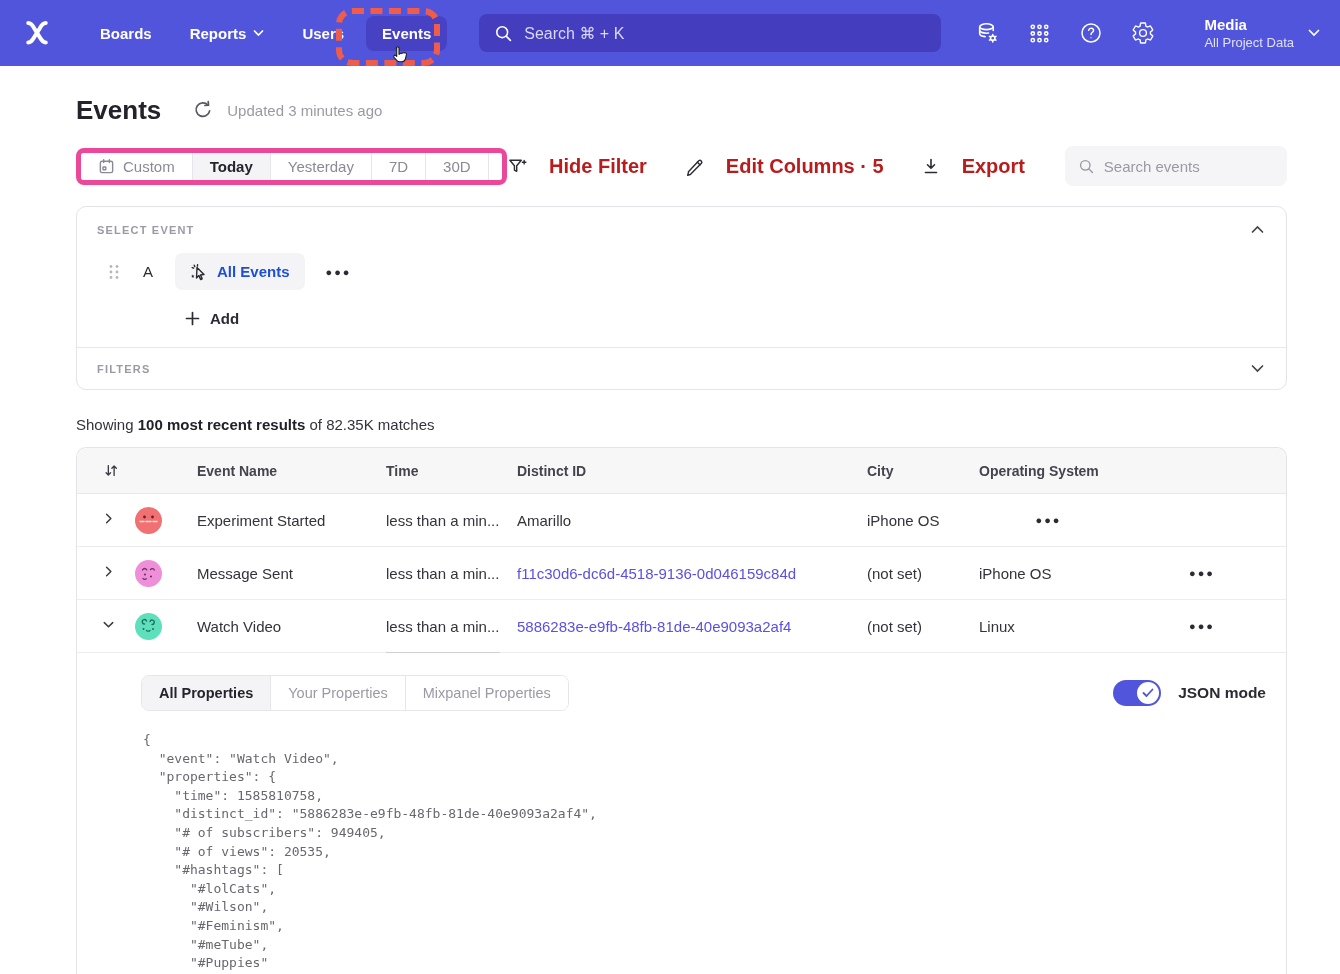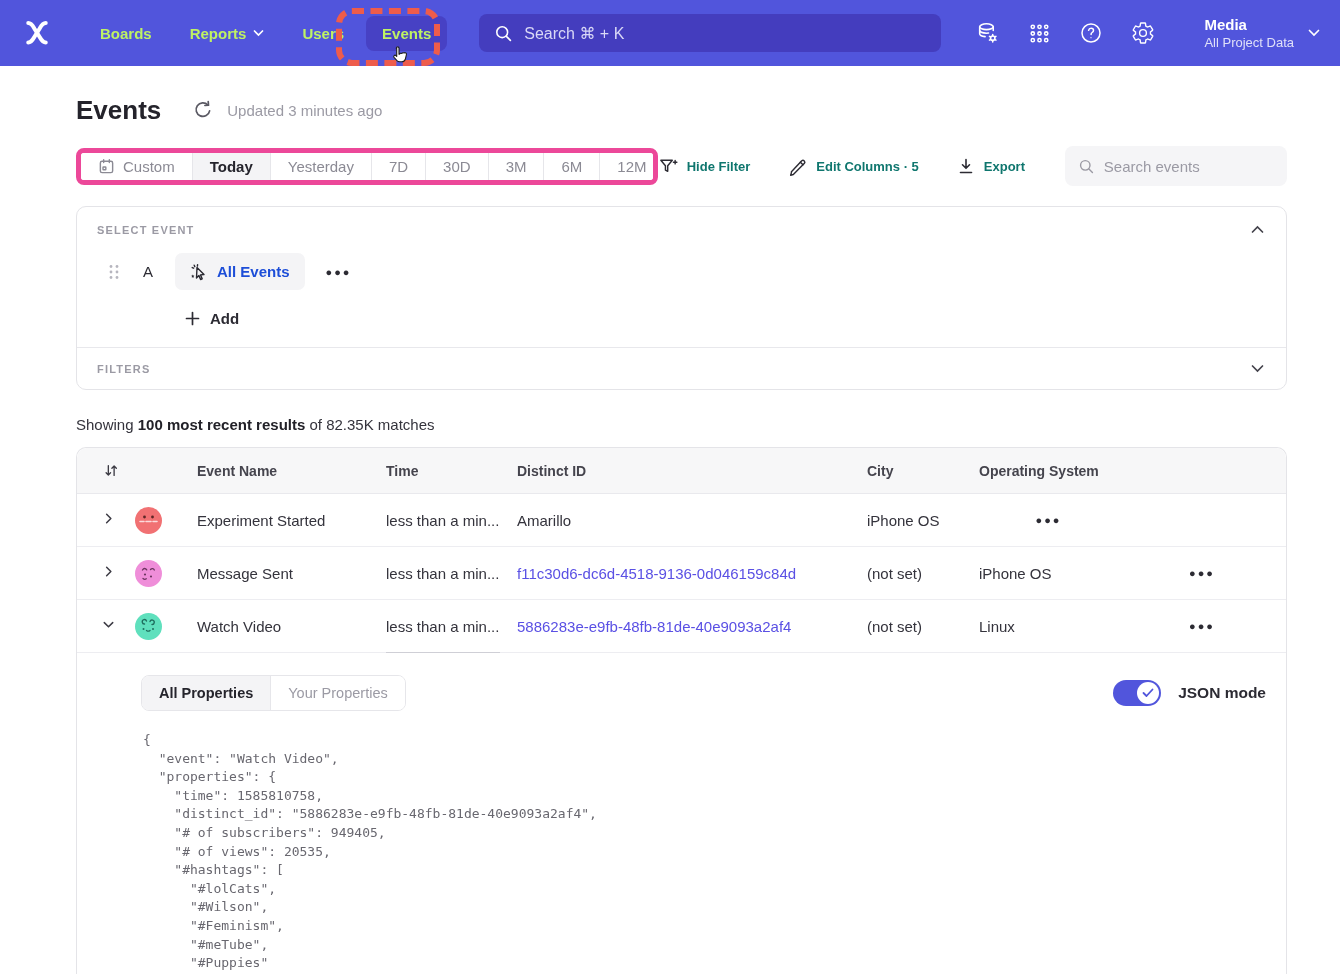--- a/index.html
+++ b/index.html
@@ -5,21 +5,21 @@
   * { margin:0; padding:0; box-sizing:border-box; }
   html,body { width:1340px; height:974px; overflow:hidden; background:#fff;
     font-family:"Liberation Sans", sans-serif; }
 
   
   .navbar { position:relative; height:66px; background:#5155dc; display:flex; align-items:center;
     padding:0 20px; color:#fff; }
   .logo { width:34px; height:34px; display:flex; align-items:center; justify-content:center; cursor:pointer; }
   .nav-items { display:flex; align-items:center; margin-left:30px; gap:6px; }
   .nav-item { display:flex; align-items:center; gap:7px; padding:9px 16px; font-size:15px;
-    font-weight:600; color:#bef264; border-radius:8px; cursor:pointer; white-space:nowrap; }
+    font-weight:600; color:#ffffff; border-radius:8px; cursor:pointer; white-space:nowrap; }
   .nav-item.active { background:#4741c4; }
   .nav-search { display:flex; align-items:center; gap:12px; margin-left:32px; width:462px; height:38px;
     background:#443dbe; border-radius:8px; padding:0 16px; font-size:16px; color:#d9d8f6; cursor:text; }
   .nav-right { margin-left:auto; display:flex; align-items:center; gap:26px; }
   .nav-icon { width:26px; height:26px; display:flex; align-items:center; justify-content:center; cursor:pointer; }
   .project { display:flex; align-items:center; gap:14px; margin-left:22px; cursor:pointer; }
   .project-name { font-size:15px; font-weight:700; line-height:19px; }
   .project-scope { font-size:13px; color:rgba(255,255,255,.82); line-height:17px; }
 
   
@@ -35,21 +35,21 @@
   .updated { margin-left:12px; font-size:15px; color:#9b9aa4; }
 
   .controls-row { display:flex; align-items:center; justify-content:space-between; margin-bottom:20px; }
   .segmented { display:flex; align-items:stretch; height:37px; border:5px solid #ec4899; border-radius:8px; overflow:hidden; background:#fff; }
   .seg { display:flex; align-items:center; gap:8px; padding:0 17px; font-size:15px; color:#8b8a94;
     border-right:1px solid #e6e6ea; cursor:pointer; white-space:nowrap; background:#fff; }
   .seg:last-child { border-right:none; }
   .seg.active { background:#f4f4f6; color:#25242c; font-weight:700; }
 
   .toolbar { display:flex; align-items:center; gap:38px; }
-  .tool-btn { display:flex; align-items:center; gap:9px; font-size:13px; font-weight:600; color:#0f766e; cursor:pointer; white-space:nowrap; }
+  .tool-btn { display:flex; align-items:center; gap:22px; font-size:20px; font-weight:600; color:#b91c1c; cursor:pointer; white-space:nowrap; }
   .search-events { display:flex; align-items:center; gap:10px; width:222px; height:40px; background:#f5f5f7;
     border-radius:8px; padding:0 14px; margin-left:2px; cursor:text; }
   .search-events input { border:none; outline:none; background:transparent; font-size:15px; color:#3a3942;
     font-family:"Liberation Sans", sans-serif; width:100%; }
   .search-events input::placeholder { color:#9b9aa4; }
 
   
   .card { border:1px solid #e4e4e8; border-radius:10px; background:#fff; }
   .query-card { margin-bottom:26px; }
   .section-label { font-size:11px; font-weight:700; letter-spacing:1.2px; color:#9b9aa4; }
@@ -412,20 +412,21 @@
       <div class="cell-menu">
           <span class="more-dots">●●●</span>
         </div>
     </div>
 
     <div class="detail">
       <div class="detail-head">
         <div class="tabs">
           <div class="tab active">All Properties</div>
           <div class="tab">Your Properties</div>
+          <div class="tab">Mixpanel Properties</div>
         </div>
         <div class="json-toggle-wrap">
           <div class="toggle">
             <div class="knob">
               <svg width="12" height="10" viewBox="0 0 12 10" fill="none" stroke="#5155dc" stroke-width="1.8" stroke-linecap="round" stroke-linejoin="round">
                   <path d="M1.5 5l3 3 6-6.5"></path>
                 </svg>
             </div>
           </div>
           <span class="json-toggle-label">JSON mode</span>

